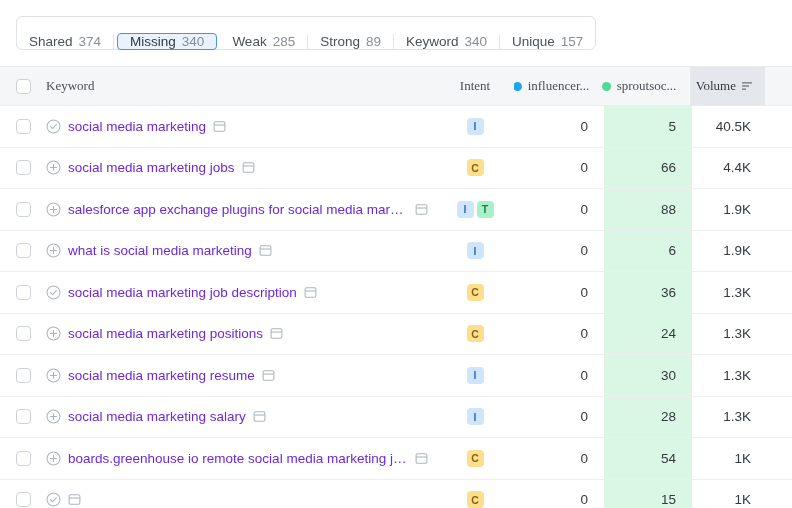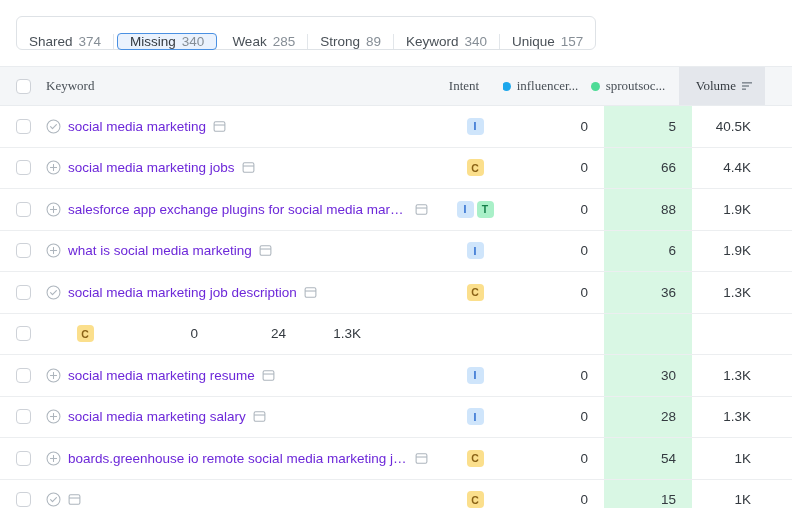--- a/index.html
+++ b/index.html
@@ -162,21 +162,21 @@
     white-space: nowrap;
     overflow: hidden;
   }
   .th-dotcol .dot {
     width: 9px;
     height: 9px;
     border-radius: 50%;
     flex: none;
   }
   .th-vol {
-    width: 86px;
+    width: 75px;
     flex: none;
     background: #e4e7ec;
     height: 38px;
     display: flex;
     align-items: center;
     justify-content: flex-end;
     gap: 5px;
     padding-right: 12px;
     box-sizing: border-box;
     font-size: 13px;
@@ -431,20 +431,32 @@
         </div>
         <div class="c-num">0</div>
         <div class="c-num">36</div>
         <div class="c-vol">1.3K</div>
         <div class="c-tail"></div>
       </div>
       <div class="row">
         <div class="c-check">
           <div class="cbx"></div>
         </div>
+        <div class="c-keyword">
+          <svg class="status-ico" viewBox="0 0 16 16">
+            <circle cx="8" cy="8" r="6.9" fill="none" stroke="currentColor" stroke-width="1.1"></circle>
+            <rect x="4.3" y="7.45" width="7.4" height="1.1" fill="currentColor"></rect>
+            <rect x="7.45" y="4.3" width="1.1" height="7.4" fill="currentColor"></rect>
+          </svg>
+          <span class="kw-link">social media marketing positions</span>
+          <svg class="serp-ico" viewBox="0 0 14 14">
+            <rect x="1.2" y="1.8" width="11.6" height="10.4" rx="1.6" fill="none" stroke="currentColor" stroke-width="1.15"></rect>
+            <line x1="1.2" y1="5.4" x2="12.8" y2="5.4" stroke="currentColor" stroke-width="1.15"></line>
+          </svg>
+        </div>
         <div class="c-intent">
           <span class="badge C">C</span>
         </div>
         <div class="c-num">0</div>
         <div class="c-num">24</div>
         <div class="c-vol">1.3K</div>
         <div class="c-tail"></div>
       </div>
       <div class="row">
         <div class="c-check">

